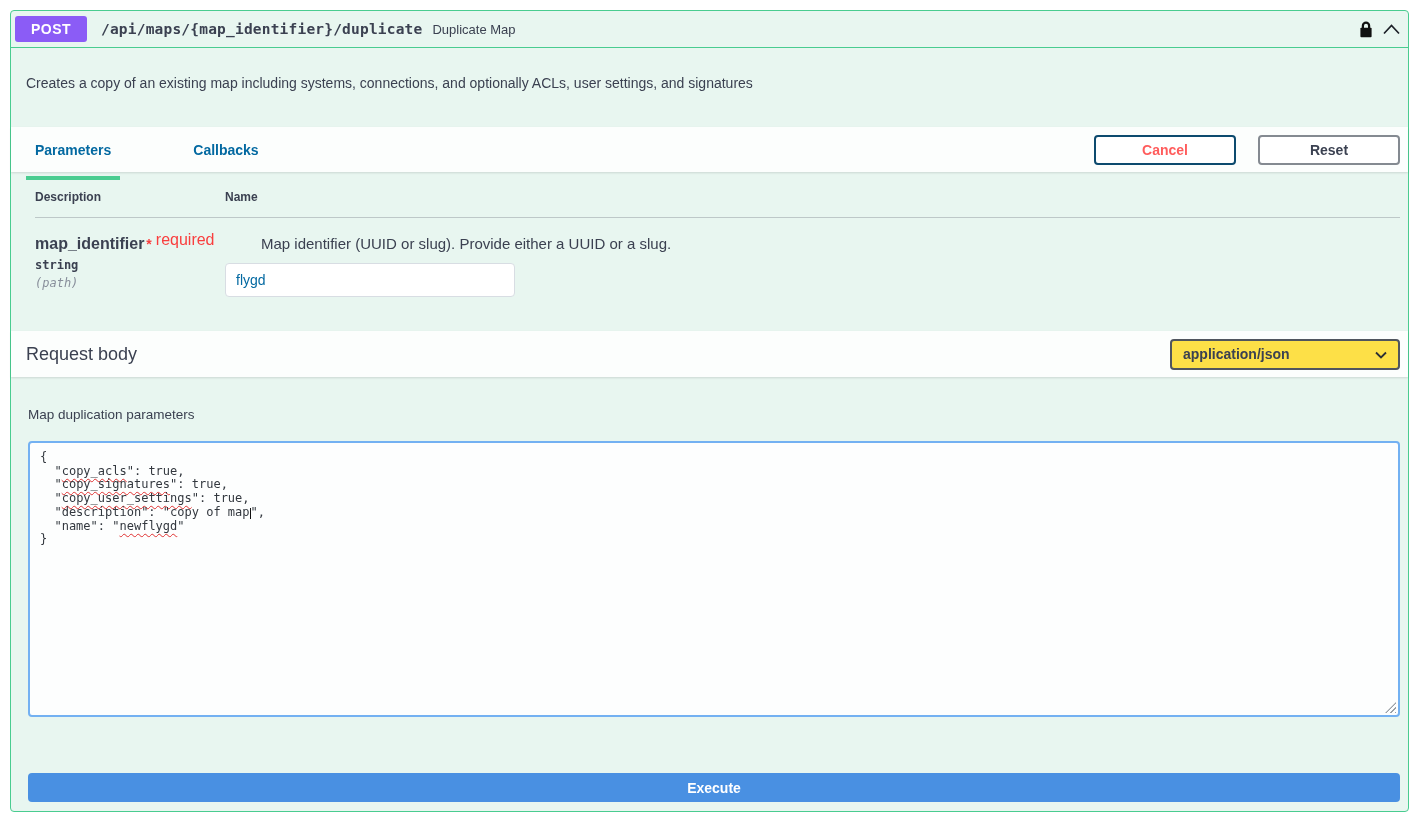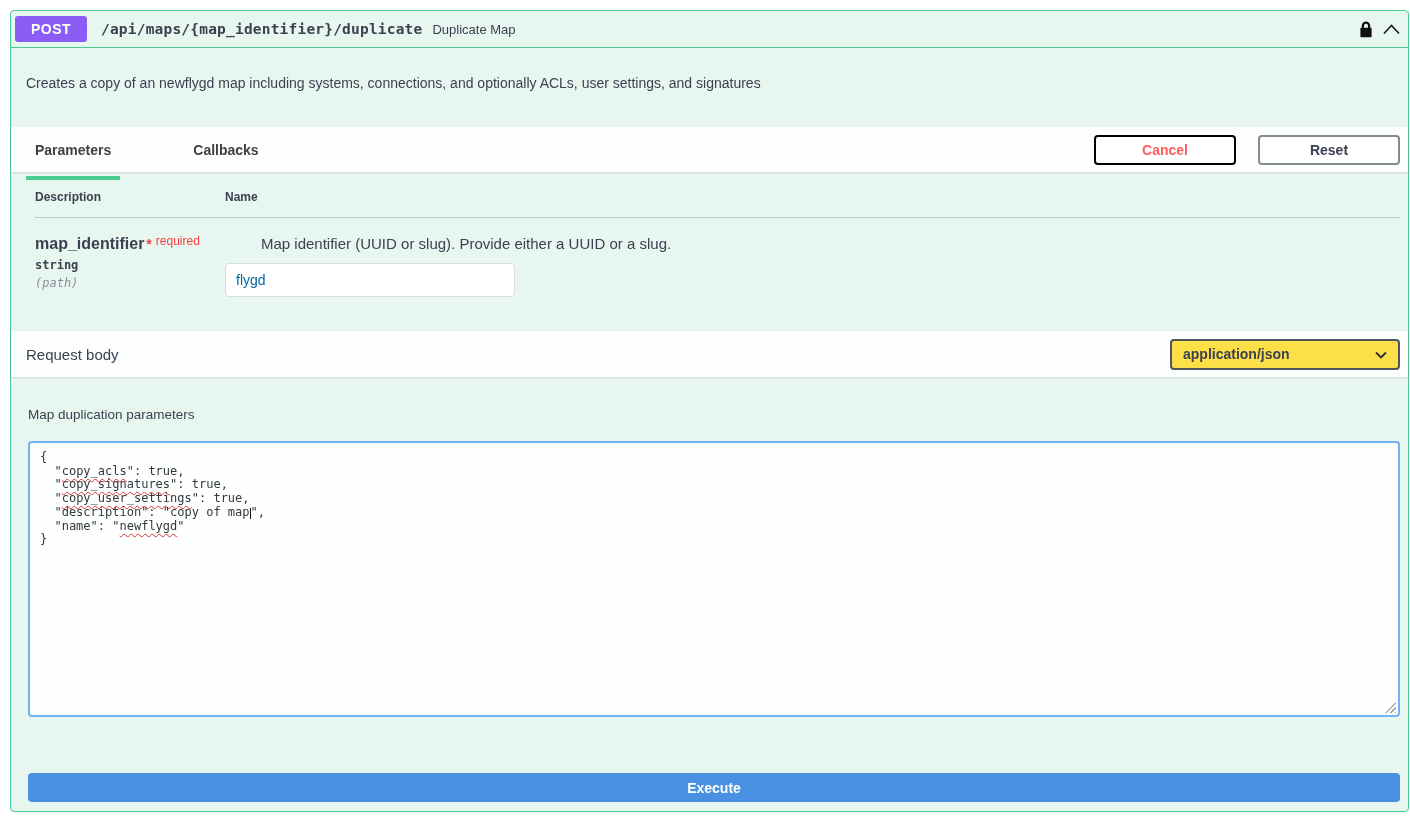--- a/index.html
+++ b/index.html
@@ -32,56 +32,56 @@
   .op-description { height:79px; padding:27px 14px 0 15px; font-size:14px; color:#3b4151; }
 
   
   .section-header {
     background:rgba(255,255,255,.85); box-shadow:0 1px 2px rgba(0,0,0,.12);
     display:flex; align-items:center; position:relative;
   }
   .tabs-row { height:45px; padding-right:8px; }
   .tab {
     height:61px; display:flex; align-items:center; padding:4px 9px 0 9px;
-    font-weight:bold; font-size:14px; color:#404040;
+    font-weight:bold; font-size:14px; color:#0369a1;
     border-bottom:4px solid transparent; cursor:pointer;
   }
   .tab:first-child { margin-left:15px; }
   .tab + .tab { margin-left:64px; }
   .tab.active { border-bottom-color:#49cc90; }
   .hdr-buttons { margin-left:auto; display:flex; gap:22px; }
   .btn {
     width:142px; height:30px; border-radius:4px; background:#fff;
     font-weight:bold; font-size:14px; display:flex; align-items:center; justify-content:center;
     cursor:pointer; font-family:"Liberation Sans", sans-serif;
   }
-  .btn-cancel { border:2px solid #000000; color:#ff5c5c; }
+  .btn-cancel { border:2px solid #0c4a6e; color:#ff5c5c; }
   .btn-reset  { border:2px solid #848a91; color:#3b4151; }
 
   
   .params-section { height:159px; padding:18px 8px 0 15px; }
   .cols { display:grid; grid-template-columns:190px 1fr; }
   .col-header { font-size:12px; font-weight:bold; color:#3b4151; padding-bottom:13px; }
   .header-divider { border-bottom:1px solid rgba(59,65,81,.25); margin-left:9px; }
   .param-row { padding-top:17px; margin-left:9px; }
   .param-name { font-size:16px; font-weight:bold; color:#3b4151; }
   .param-star { color:#f93e3e; font-weight:bold; font-size:14px; margin-left:2px; }
-  .param-required { color:#f93e3e; font-size:12px; position:relative; top:-4px; margin-left:4px; }
+  .param-required { color:#f93e3e; font-size:16px; position:relative; top:-4px; margin-left:4px; }
   .param-type { font-family:"DejaVu Sans Mono", monospace; font-size:12px; font-weight:bold; margin-top:5px; }
   .param-in { font-family:"DejaVu Sans Mono", monospace; font-size:12px; font-style:italic; color:#888f9b; margin-top:4px; }
   .param-desc { font-size:15px; color:#3b4151;margin-left:36px; }
   .param-input {
     margin-top:11px; width:290px; height:34px; background:#fff;
     border:1px solid #d8dde3; border-radius:4px; padding:0 10px;
     font-size:14px; color:#0369a1; font-family:"Liberation Sans", sans-serif; outline:none;
   }
 
   
   .reqbody-header { height:46px; padding:0 8px 0 15px; }
-  .reqbody-label { font-size:15px; color:#3b4151; }
+  .reqbody-label { font-size:18px; color:#3b4151; }
   .content-type-select {
     margin-left:auto; width:230px; height:31px; background:#fde047;
     border:2px solid #50555e; border-radius:4px;
     display:flex; align-items:center; justify-content:space-between;
     padding:0 11px; font-weight:bold; font-size:14px; color:#3b4151; cursor:pointer;
   }
 
   
   .body-section { padding:30px 8px 0 17px; }
   .body-label { font-size:13.5px; color:#3b4151; }
@@ -130,21 +130,21 @@
         </svg>
       </button>
       <button class="icon-btn">
         <svg width="17" height="11" viewBox="0 0 17 11">
           <polyline points="1,9.5 8.5,1.5 16,9.5" fill="none" stroke="#1b1f26" stroke-width="1.7"></polyline>
         </svg>
       </button>
     </span>
   </div>
 
-  <div class="op-description">Creates a copy of an newflygd map including systems, connections, and optionally ACLs, user settings, and signatures</div>
+  <div class="op-description">Creates a copy of an existing map including systems, connections, and optionally ACLs, user settings, and signatures</div>
 
   <div class="section-header tabs-row">
     <div class="tab active">Parameters</div>
     <div class="tab">Callbacks</div>
     <div class="hdr-buttons">
       <button class="btn btn-cancel">Cancel</button>
       <button class="btn btn-reset">Reset</button>
     </div>
   </div>
 

